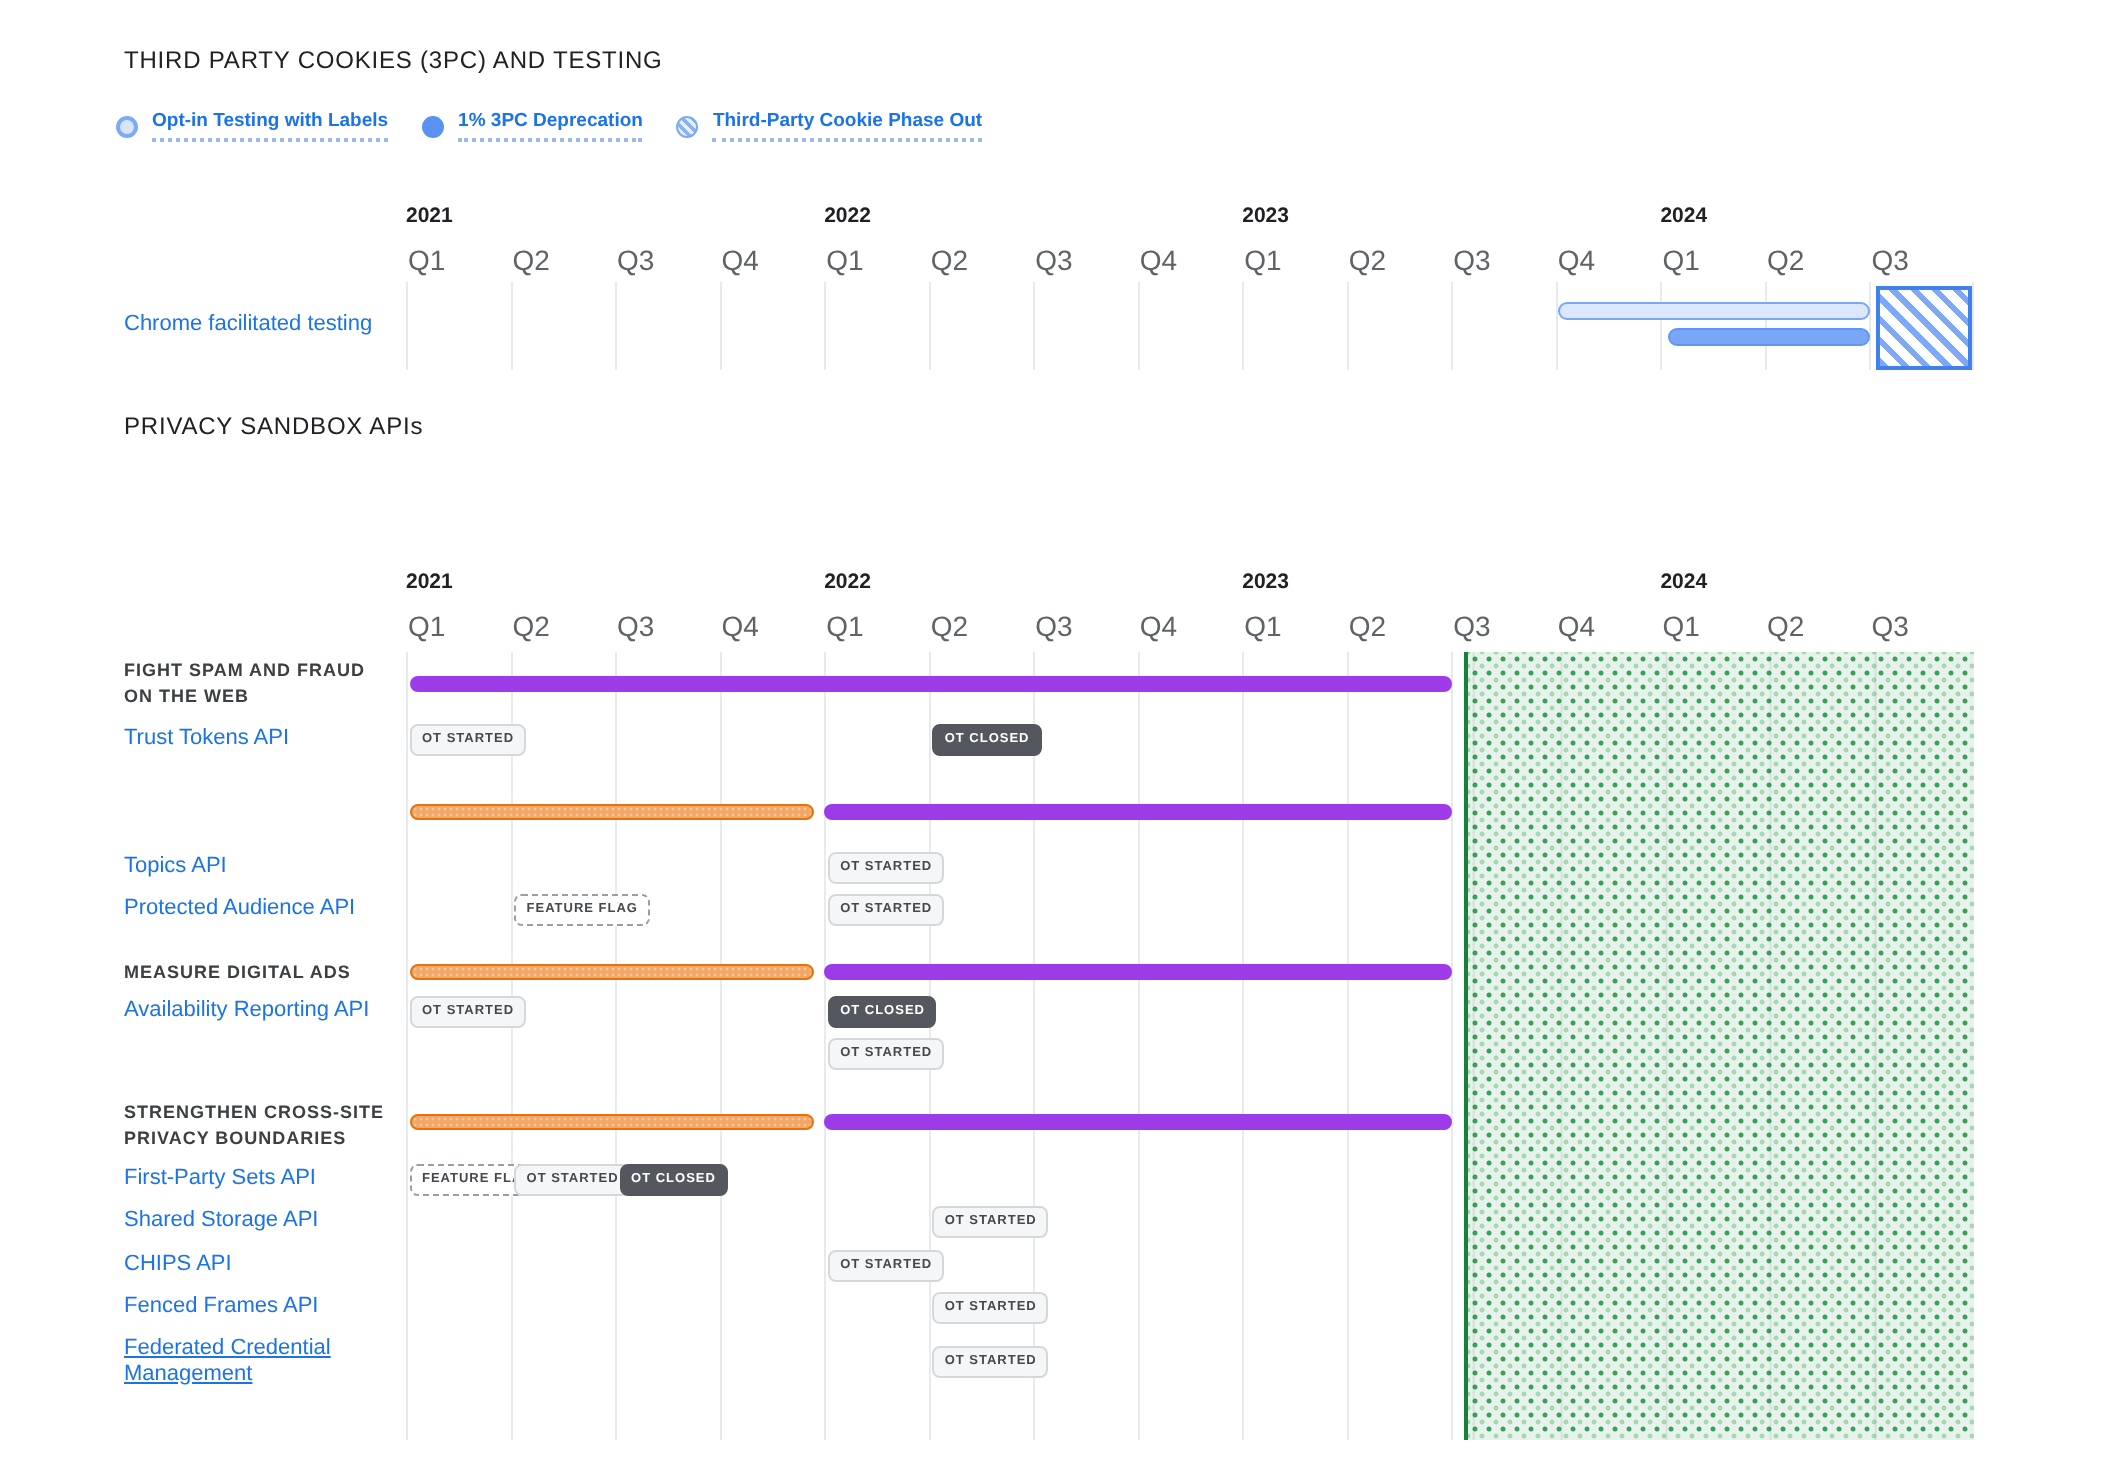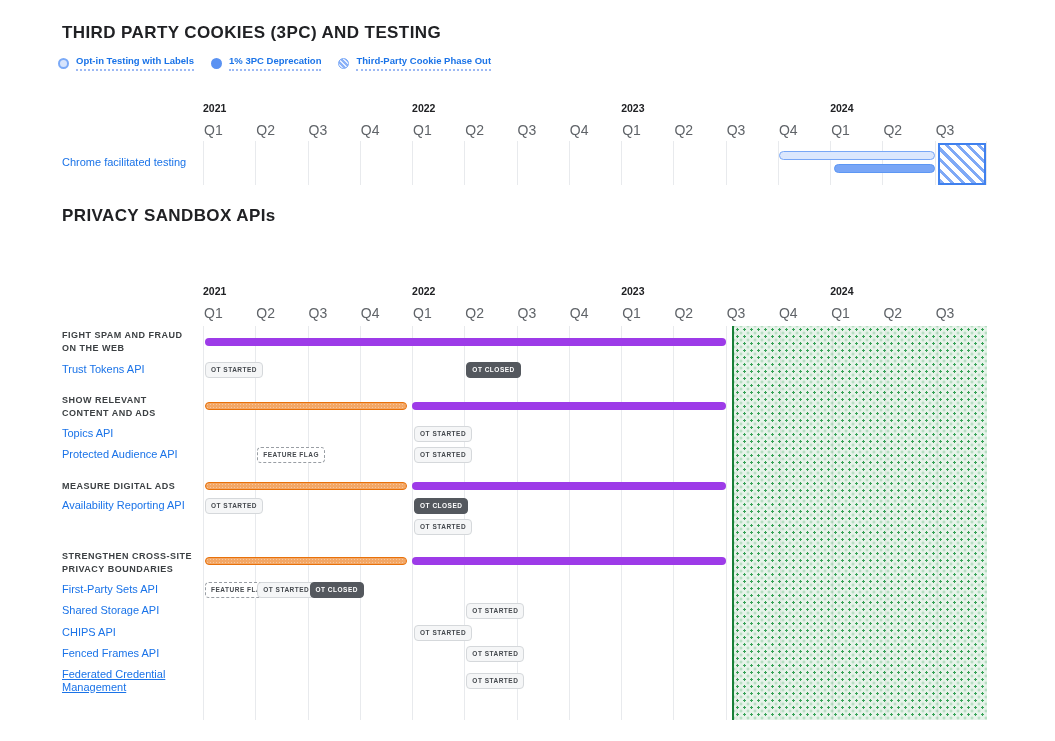--- a/index.html
+++ b/index.html
@@ -1,18 +1,18 @@
 <!DOCTYPE html>
 <html><head>
 <meta charset="utf-8">
 <style>
   html,body{margin:0;padding:0;background:#fff;}
   #page{position:relative;width:1055px;height:741px;background:#ffffff;
         font-family:"Liberation Sans",sans-serif;overflow:hidden;}
-  .sec-title{position:absolute;font-size:17px;font-weight:700;color:#202124;letter-spacing:.4px;}
+  .sec-title{position:absolute;font-size:12px;font-weight:400;color:#202124;letter-spacing:.4px;}
   .legend{position:absolute;display:flex;gap:17px;align-items:flex-start;}
   .legend-item{display:flex;align-items:center;gap:7px;cursor:pointer;}
   .legend-label{font-size:9.5px;font-weight:700;color:#1a73e8;line-height:11px;
                 padding-bottom:3px;border-bottom:2px dotted #9db9f3;}
   .sw{width:11px;height:11px;border-radius:50%;box-sizing:border-box;flex:0 0 auto;}
   .sw-blue-outline{background:#d7e4fc;border:2px solid #7baaf7;}
   .sw-blue-solid{background:#5a92f2;border:2px solid #5a92f2;}
   .sw-blue-hatched{border:1.5px solid #7baaf7;
      background:repeating-linear-gradient(45deg,#8ab1f8 0 1.5px,#e8f0fe 1.5px 3.5px);}
   .sw-orange{background:#f2a25e;border:2px solid #e8710a;}
@@ -123,22 +123,20 @@
     <div class="bar bar-blue-light" style="left: 778.926px; top: 151px; width: 155.798px; height: 9px;"></div>
     <div class="bar bar-blue-solid" style="left: 834.192px; top: 164px; width: 100.532px; height: 9px;"></div>
     <div class="hatch" style="left: 937.724px; top: 143px; width: 48.266px; height: 42px;"></div>
     <div class="ga" style="left: 731.66px; top: 326px; width: 255.33px; height: 394px;"></div>
     <div class="group-label" style="left: 62px; top: 329px; width: 160px;">FIGHT SPAM AND FRAUD
 ON THE WEB</div>
     <div class="bar bar-purple" style="left: 205px; top: 338px; width: 520.66px; height: 8px;"></div>
     <div class="row-link" style="left: 62px; top: 363px; width: 140px;">Trust Tokens API</div>
     <div class="badge badge-light" style="left: 205px; top: 362px;">OT STARTED</div>
     <div class="badge badge-dark" style="left: 466.33px; top: 362px;">OT CLOSED</div>
-    <div class="group-label" style="left: 62px; top: 394px; width: 160px;">SHOW RELEVANT
-CONTENT AND ADS</div>
     <div class="bar bar-orange" style="left: 205px; top: 402px; width: 202.064px; height: 8px;"></div>
     <div class="bar bar-purple" style="left: 412.064px; top: 402px; width: 313.596px; height: 8px;"></div>
     <div class="row-link" style="left: 62px; top: 427px; width: 140px;">Topics API</div>
     <div class="badge badge-light" style="left: 414.064px; top: 426px;">OT STARTED</div>
     <div class="row-link" style="left: 62px; top: 448px; width: 140px;">Protected Audience API</div>
     <div class="badge badge-dashed" style="left: 257.266px; top: 447px;">FEATURE FLAG</div>
     <div class="badge badge-light" style="left: 414.064px; top: 447px;">OT STARTED</div>
     <div class="group-label" style="left: 62px; top: 480px; width: 160px;">MEASURE DIGITAL ADS</div>
     <div class="bar bar-orange" style="left: 205px; top: 482px; width: 202.064px; height: 8px;"></div>
     <div class="bar bar-purple" style="left: 412.064px; top: 482px; width: 313.596px; height: 8px;"></div>

